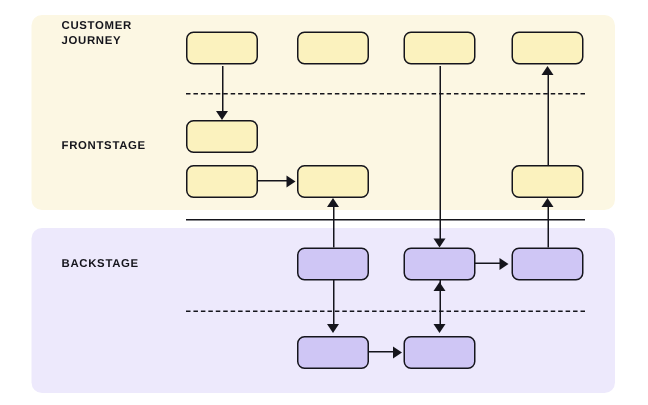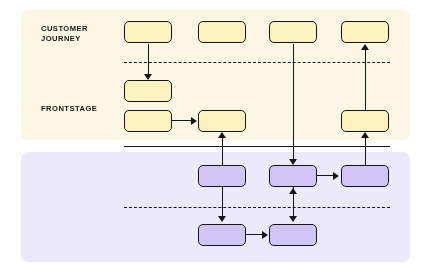--- a/index.html
+++ b/index.html
@@ -32,22 +32,22 @@
   .lane-label{
     position:absolute;
     font-size:7.6px;
     font-weight:bold;
     letter-spacing:0.45px;
     line-height:10px;
     color:#15151c;
     white-space:pre-line;
     text-transform:uppercase;
   }
-  #label-customer-journey{ left:41px; top:24px; }
-  #label-frontstage{ left:41px; top:104px; }
+  #label-customer-journey{ left:41px; top:12px; }
+  #label-frontstage{ left:41px; top:92px; }
   #label-backstage{ left:41px; top:171px; }
   #label-support-processes{ left:41px; top:225px; }
 
   
   .line-dashed{
     position:absolute;
     height:0;
     border-top:1.6px dashed #15151c;
   }
   #line-interaction{ left:124px; top:62px; width:266px; }
@@ -105,20 +105,21 @@
 <body>
 
 <div id="blueprint">
 
   <div class="band" id="band-customer"></div>
   <div class="band" id="band-backstage"></div>
 
   <div class="lane-label" id="label-customer-journey">CUSTOMER
 JOURNEY</div>
   <div class="lane-label" id="label-frontstage">FRONTSTAGE</div>
+  <div class="lane-label" id="label-backstage">BACKSTAGE</div>
 
   <div class="layer-lines">
 
     <div class="conn-v" style="left:147.5px; top:44px; height:32px;"></div>
     <div class="arrowhead down" style="left:143.5px; top:74px;"></div>
 
     <div class="conn-h" style="left:172px; top:120px; width:20px;"></div>
     <div class="arrowhead right" style="left:191px; top:116.5px;"></div>
 
     <div class="conn-v" style="left:292.5px; top:44px; height:117px;"></div>

